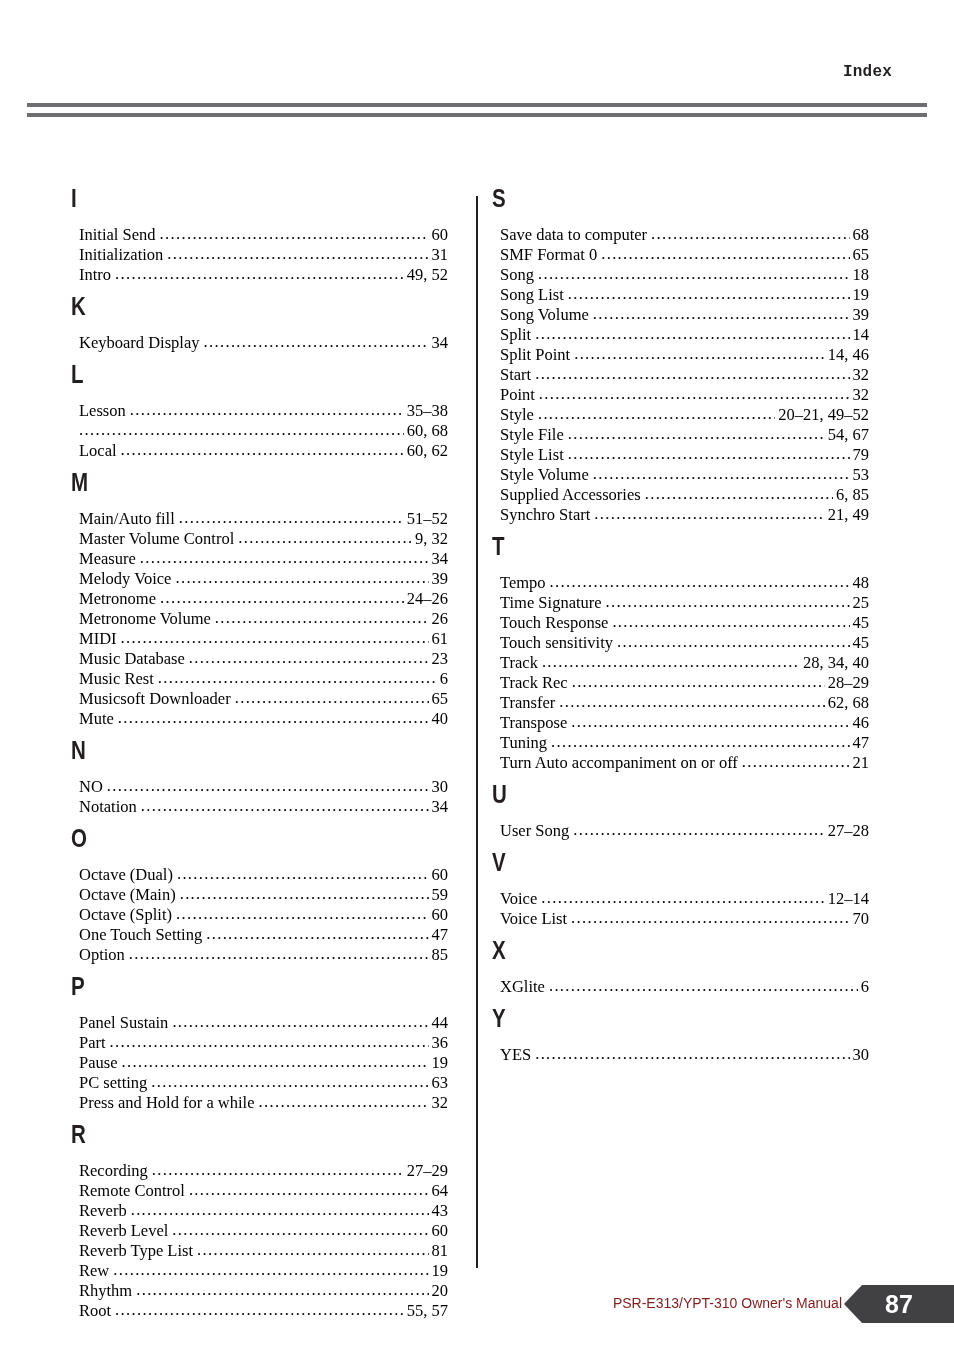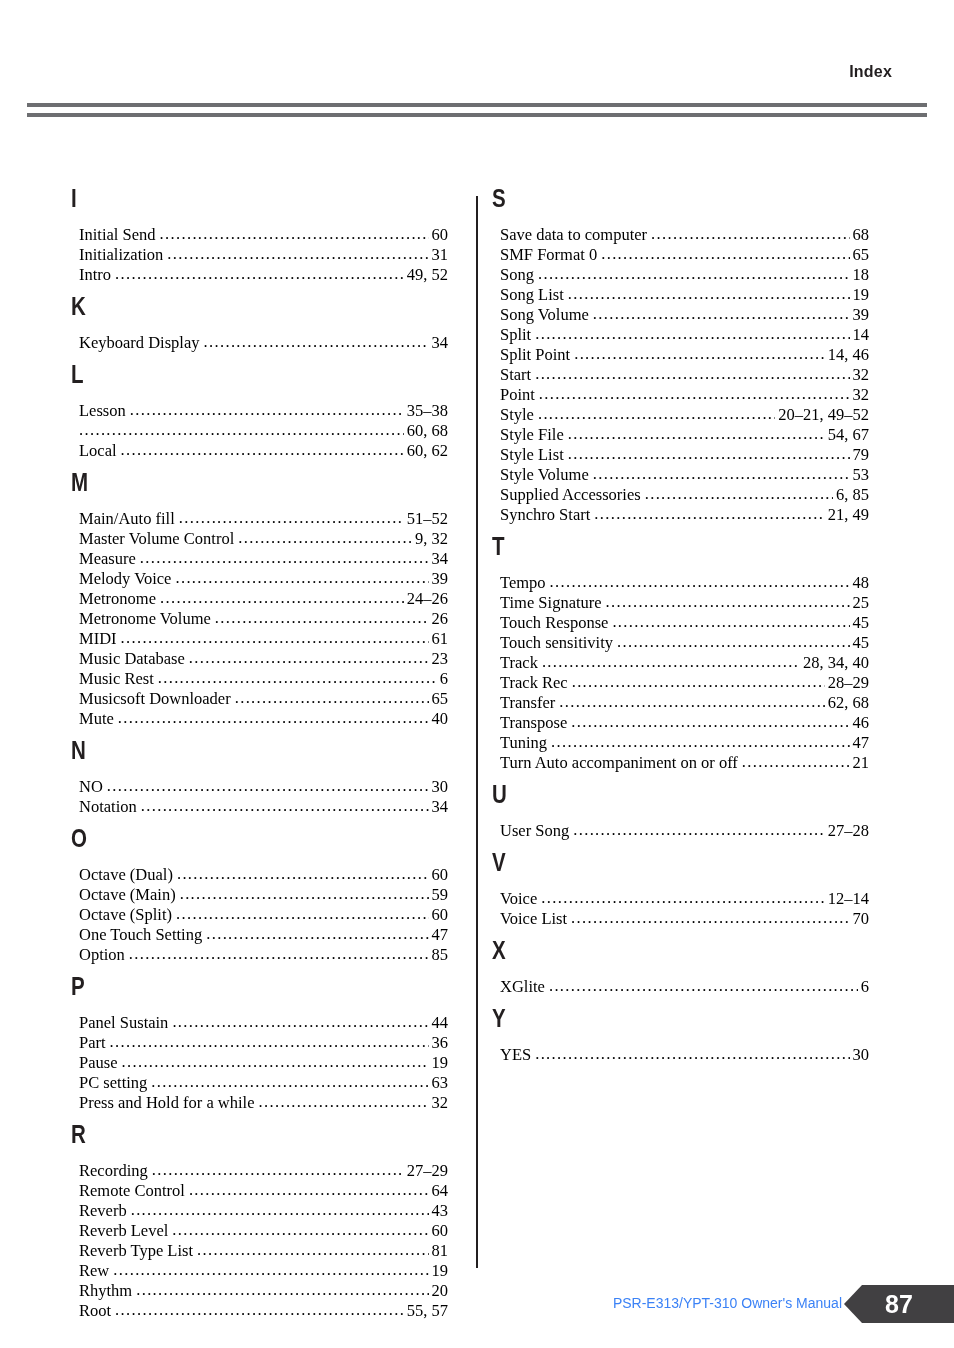--- a/index.html
+++ b/index.html
@@ -21,21 +21,21 @@
     position: absolute;
     left: 0;
     top: 0;
     width: 954px;
     height: 120px;
   }
   #header-title {
     position: absolute;
     right: 62px;
     top: 64px;
-    font-family: Liberation Sans, sans-serif;
+    font-family: Liberation Mono, monospace;
     font-weight: bold;
     font-size: 16px;
     letter-spacing: 0.2px;
     color: #231f20;
     line-height: 1;
   }
   .header-rule {
     position: absolute;
     left: 27px;
     width: 900px;
@@ -127,21 +127,21 @@
     bottom: 0;
     width: 954px;
     height: 80px;
   }
   #footer-manual-title {
     position: absolute;
     right: 112px;
     bottom: 38px;
     font-family: "Liberation Sans", "DejaVu Sans", sans-serif;
     font-size: 14px;
-    color: #3b82f6;
+    color: #7f1d1d;
     line-height: 1;
     white-space: nowrap;
     margin-left: 28px;
   }
   #page-number-tab {
     position: absolute;
     right: 0;
     bottom: 25px;
     width: 110px;
     height: 38px;

